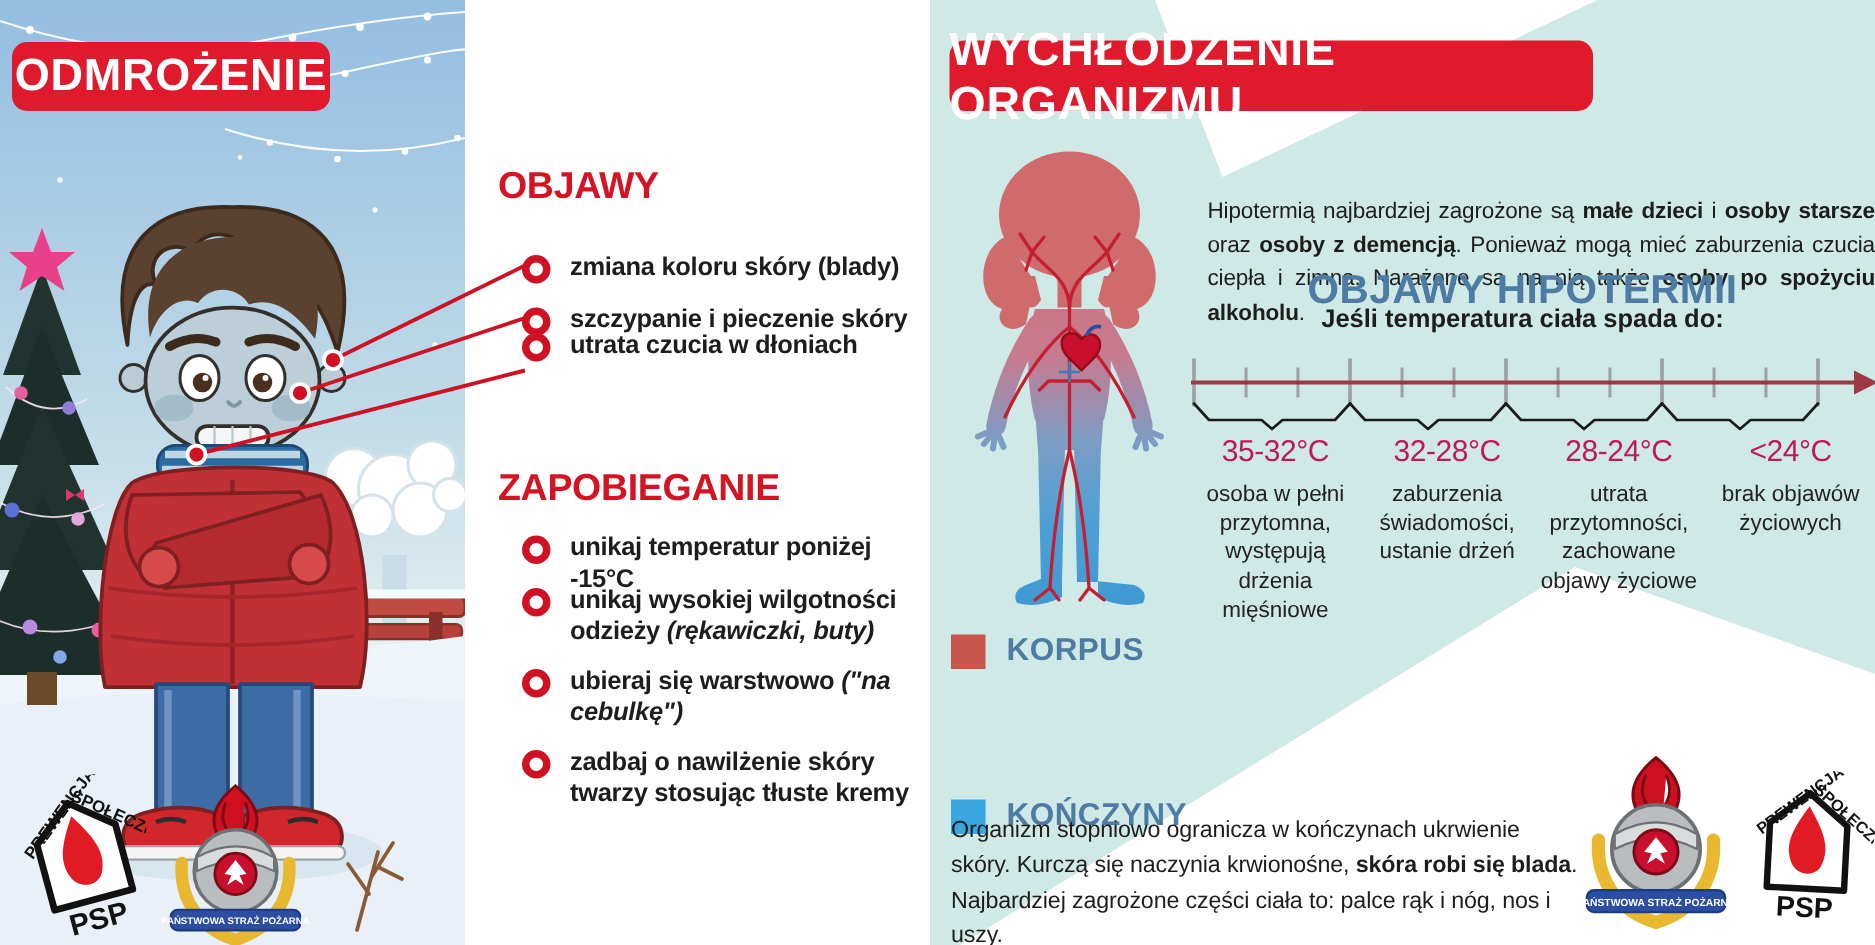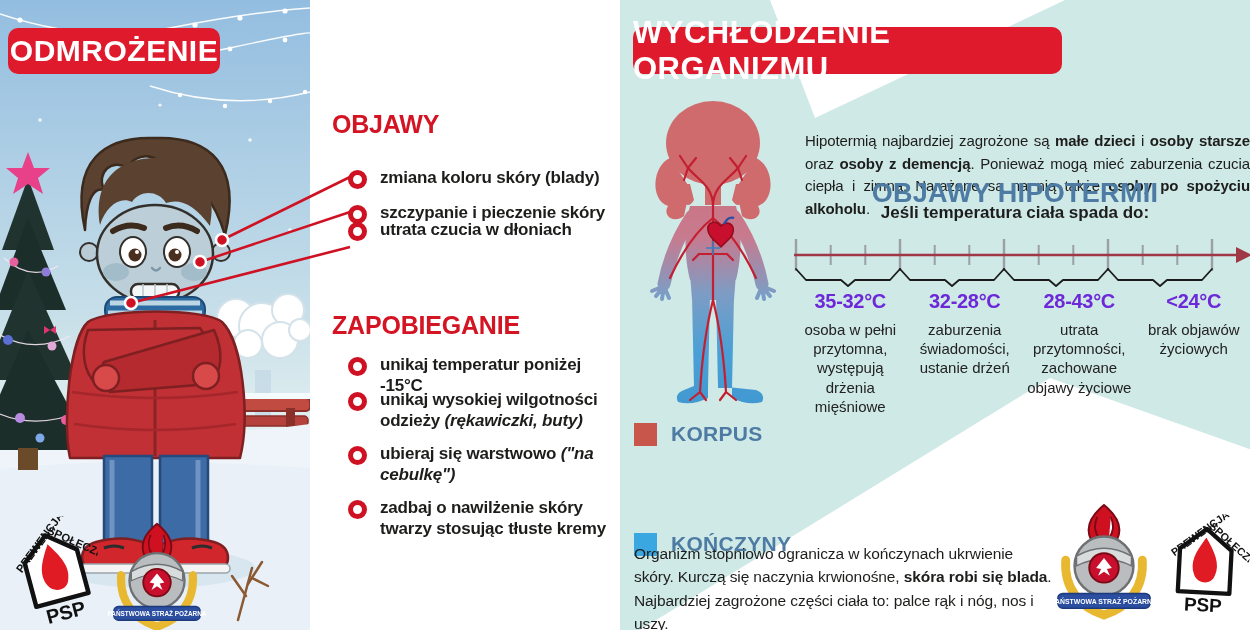--- a/index.html
+++ b/index.html
@@ -27,21 +27,21 @@
   .wedge{position:absolute;left:0;top:0;width:630px;height:630px;pointer-events:none;}
   .intro{position:absolute;left:185px;top:94px;width:445px;font-size:15px;
          line-height:1.5;color:#1d1d1b;text-align:justify;letter-spacing:-0.1px;margin-top:36px;}
   .intro b{font-weight:700;}
   .hip-head{position:absolute;left:185px;top:178px;width:420px;text-align:center;
             color:#4d7ba3;font-weight:700;font-size:27px;letter-spacing:.3px;}
   .hip-sub{position:absolute;left:185px;top:203px;width:420px;text-align:center;
            color:#1d1d1b;font-weight:700;font-size:17px;}
   .stages{position:absolute;left:173px;top:290px;width:458px;display:flex;}
   .stage-col{width:114.5px;text-align:center;}
-  .stage-temp{color:#6d28d9;font-weight:700;font-size:20px;margin-bottom:7px;
+  .stage-temp{color:#be185d;font-weight:400;font-size:20px;margin-bottom:7px;
               letter-spacing:-0.3px;}
   .stage-desc{font-size:15px;color:#222;line-height:1.28;font-weight:400;}
   .sect-head{position:absolute;display:flex;align-items:center;gap:14px;}
   .swatch{width:23px;height:23px;}
   .sect-label{color:#4d7ba3;font-weight:700;font-size:21px;letter-spacing:.3px;}
   .sect-text{position:absolute;font-size:15.5px;color:#1d1d1b;line-height:1.5;
              letter-spacing:-0.1px;}
   .sect-text b{font-weight:700;}
 </style>
 </head>
@@ -367,21 +367,21 @@
     <div class="stages">
       <div class="stage-col">
         <div class="stage-temp">35-32°C</div>
         <div class="stage-desc">osoba w pełni przytomna, występują drżenia mięśniowe</div>
       </div>
       <div class="stage-col">
         <div class="stage-temp">32-28°C</div>
         <div class="stage-desc">zaburzenia świadomości, ustanie drżeń</div>
       </div>
       <div class="stage-col">
-        <div class="stage-temp">28-43°C</div>
+        <div class="stage-temp">28-24°C</div>
         <div class="stage-desc">utrata przytomności, zachowane objawy życiowe</div>
       </div>
       <div class="stage-col">
         <div class="stage-temp">&lt;24°C</div>
         <div class="stage-desc">brak objawów życiowych</div>
       </div>
     </div>
 
     <div class="sect-head" style="left:14px;top:422px;">
       <div class="swatch" style="background:#c9564b;"></div>

